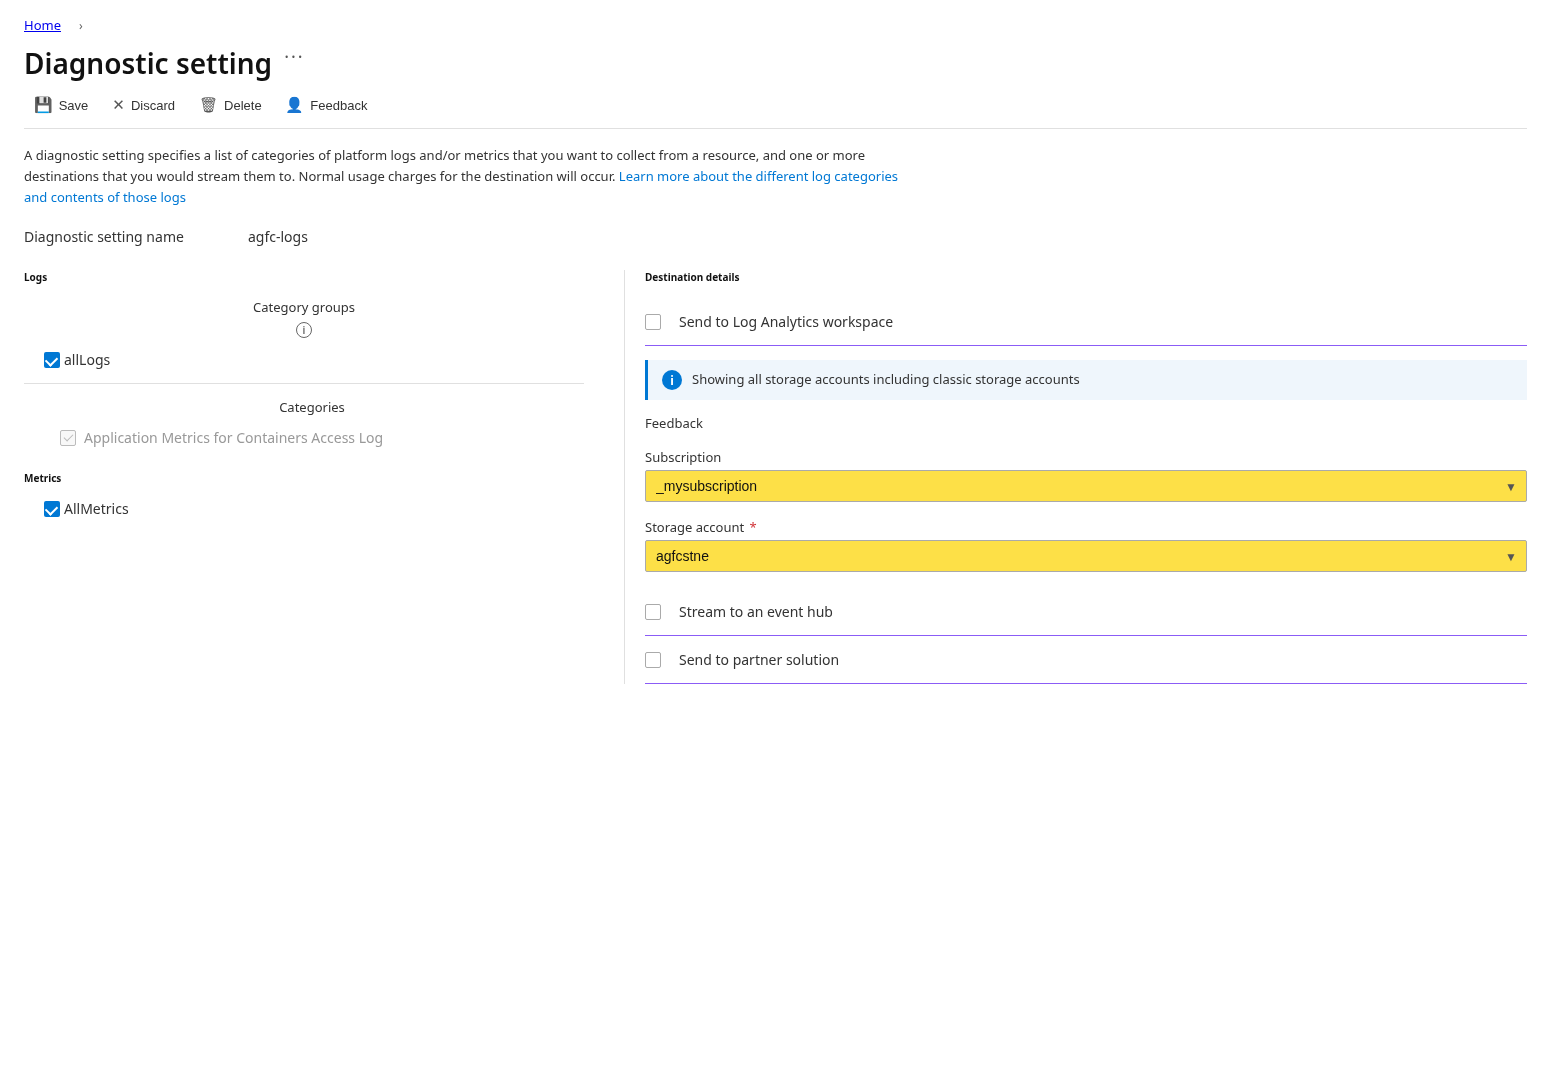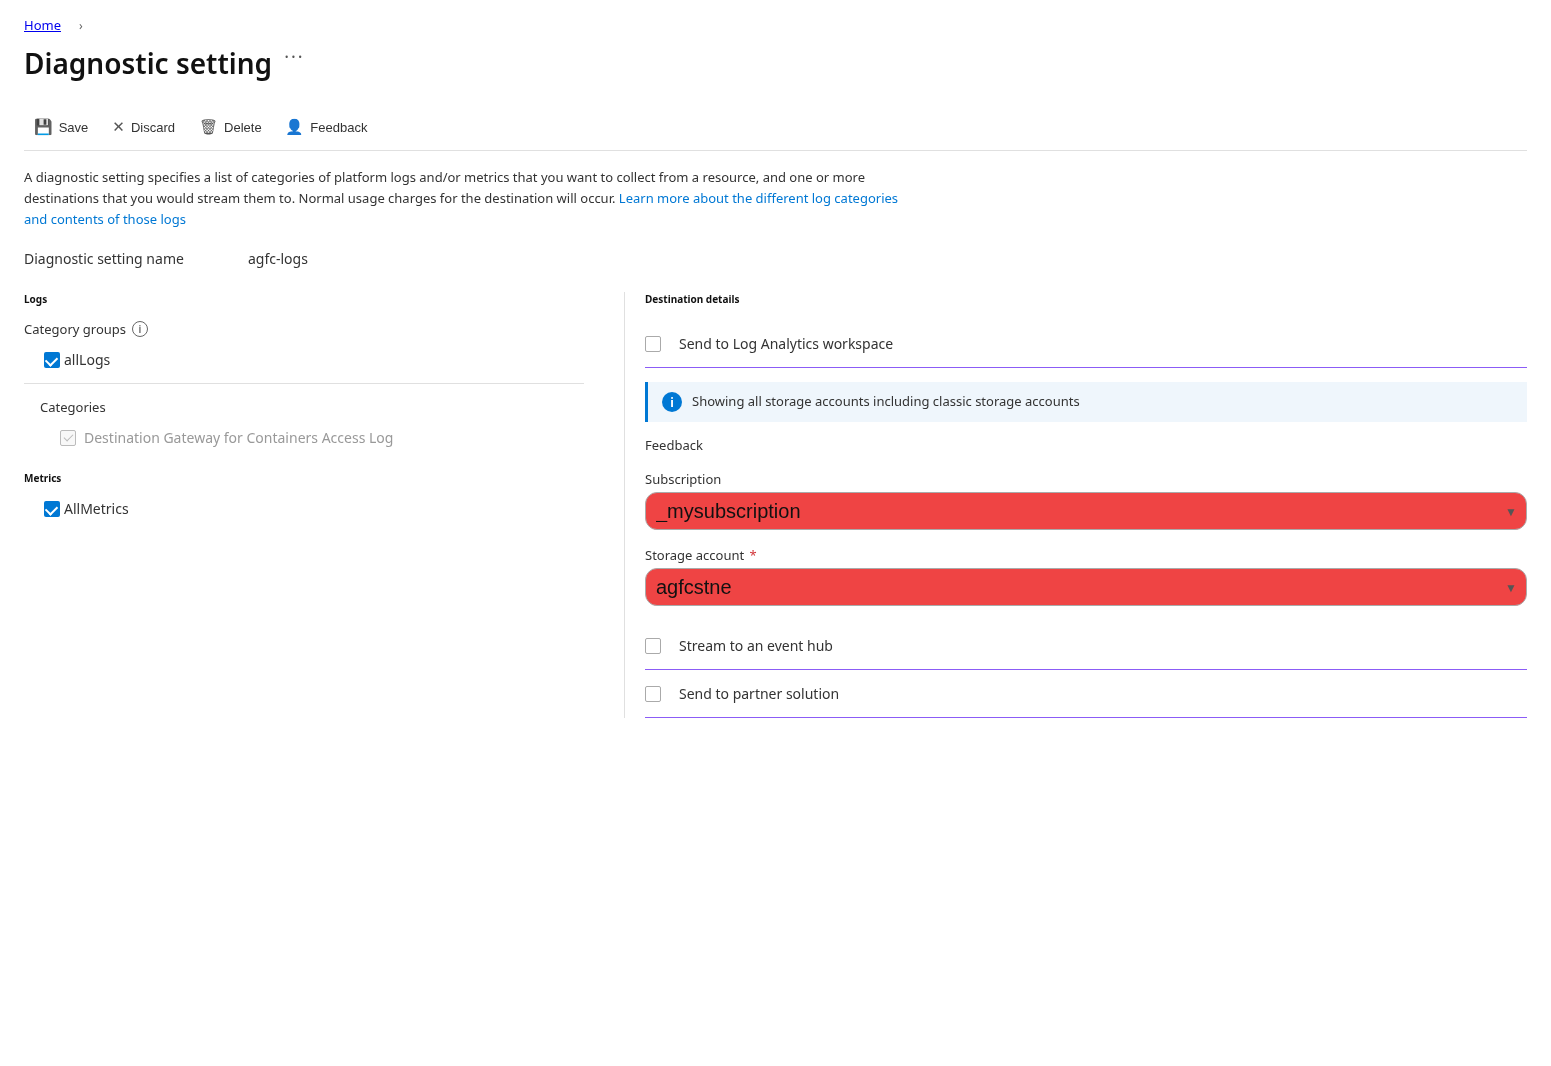--- a/index.html
+++ b/index.html
@@ -19,21 +19,21 @@
       margin-bottom: 10px;
     }
     .breadcrumb-separator {
       color: #666;
       font-size: 12px;
     }
     .page-title {
       font-size: 28px;
       font-weight: 600;
       color: #111;
-      margin-bottom: 22px;
+      margin-bottom: 0;
       display: flex;
       align-items: flex-start;
       gap: 12px;
     }
     .page-title-dots {
       font-size: 18px;
       color: #555;
       font-weight: 400;
       cursor: pointer;
       letter-spacing: 2px;
@@ -108,20 +108,21 @@
       margin-bottom: 14px;
     }
     .subsection-title {
       font-size: 13px;
       color: #333;
       font-weight: 400;
       margin-bottom: 12px;
       display: flex;
       align-items: center;
       gap: 6px;
+      flex-direction: column;
     }
     .info-circle {
       display: inline-flex;
       align-items: center;
       justify-content: center;
       width: 16px;
       height: 16px;
       border-radius: 50%;
       border: 1.5px solid #666;
       color: #666;
@@ -218,24 +219,24 @@
       margin-left: 2px;
     }
     .select-wrapper {
       position: relative;
       margin-top: 4px;
     }
     .select-input {
       width: 100%;
       padding: 7px 32px 7px 10px;
       border: 1px solid #aaa;
-      border-radius: 12px;
-      font-size: 20px;
+      border-radius: 2px;
+      font-size: 14px;
       color: #111;
-      background: #ef4444;
+      background: #fde047;
       appearance: none;
       cursor: pointer;
     }
     .select-arrow {
       position: absolute;
       right: 10px;
       top: 50%;
       transform: translateY(-50%);
       pointer-events: none;
       color: #555;
@@ -353,21 +354,21 @@
       <div class="divider"></div>
 
       <div class="categories-section">
         <div class="subsection-title">
           <span>Categories</span>
         </div>
         <div class="category-item">
           <span class="disabled-check-box">
             <span class="disabled-check-mark"></span>
           </span>
-          <span class="category-label">Destination Gateway for Containers Access Log</span>
+          <span class="category-label">Application Metrics for Containers Access Log</span>
         </div>
       </div>
     </div>
 
     <div class="metrics-section">
       <div class="section-title">Metrics</div>
       <div class="checkbox-row">
         <span class="checked-icon"></span>
         <label>AllMetrics</label>
       </div>

